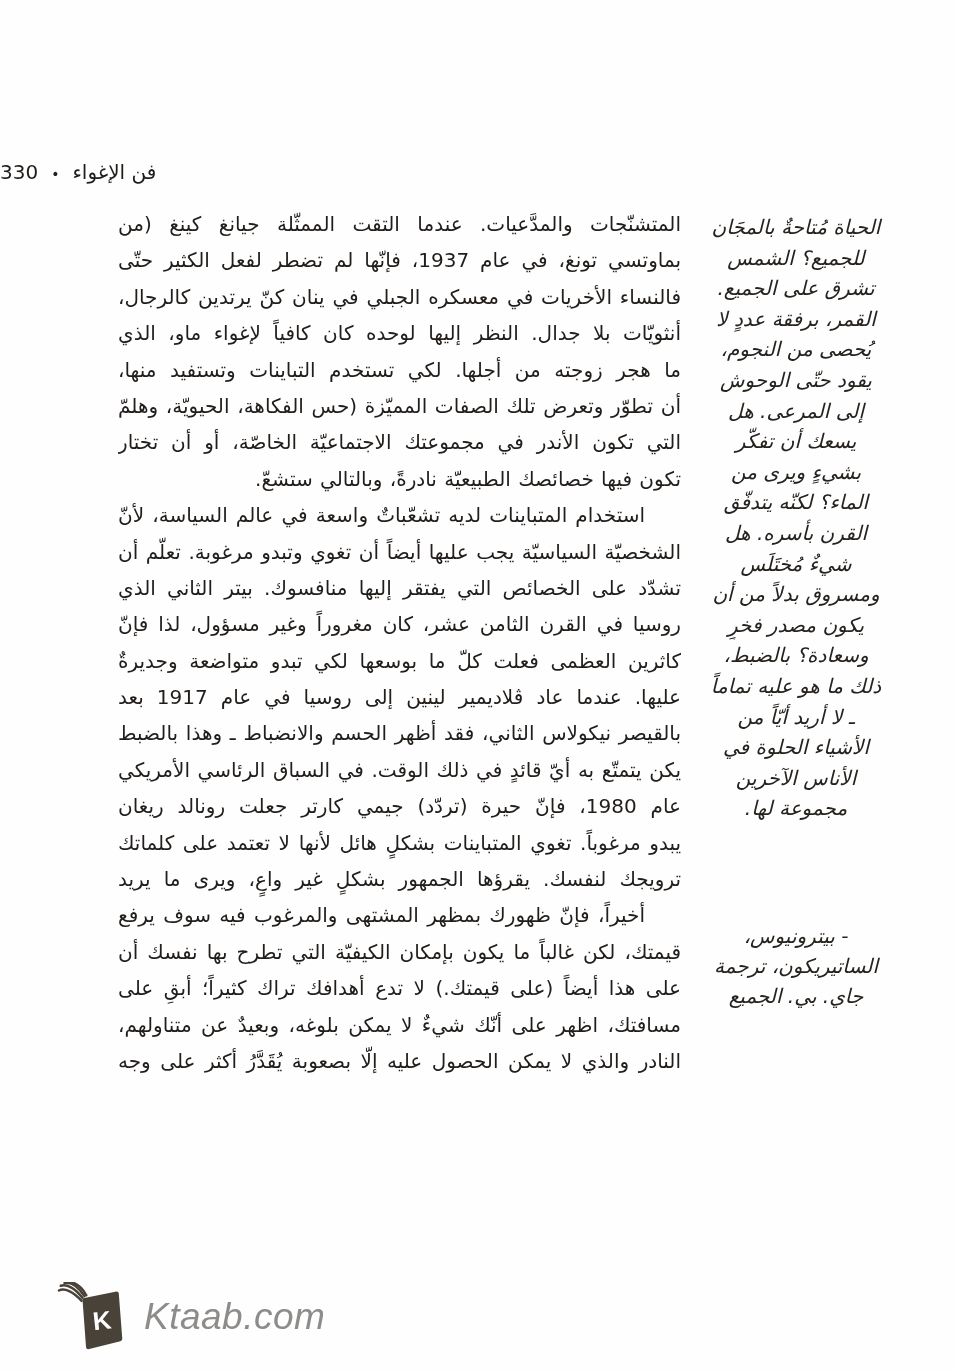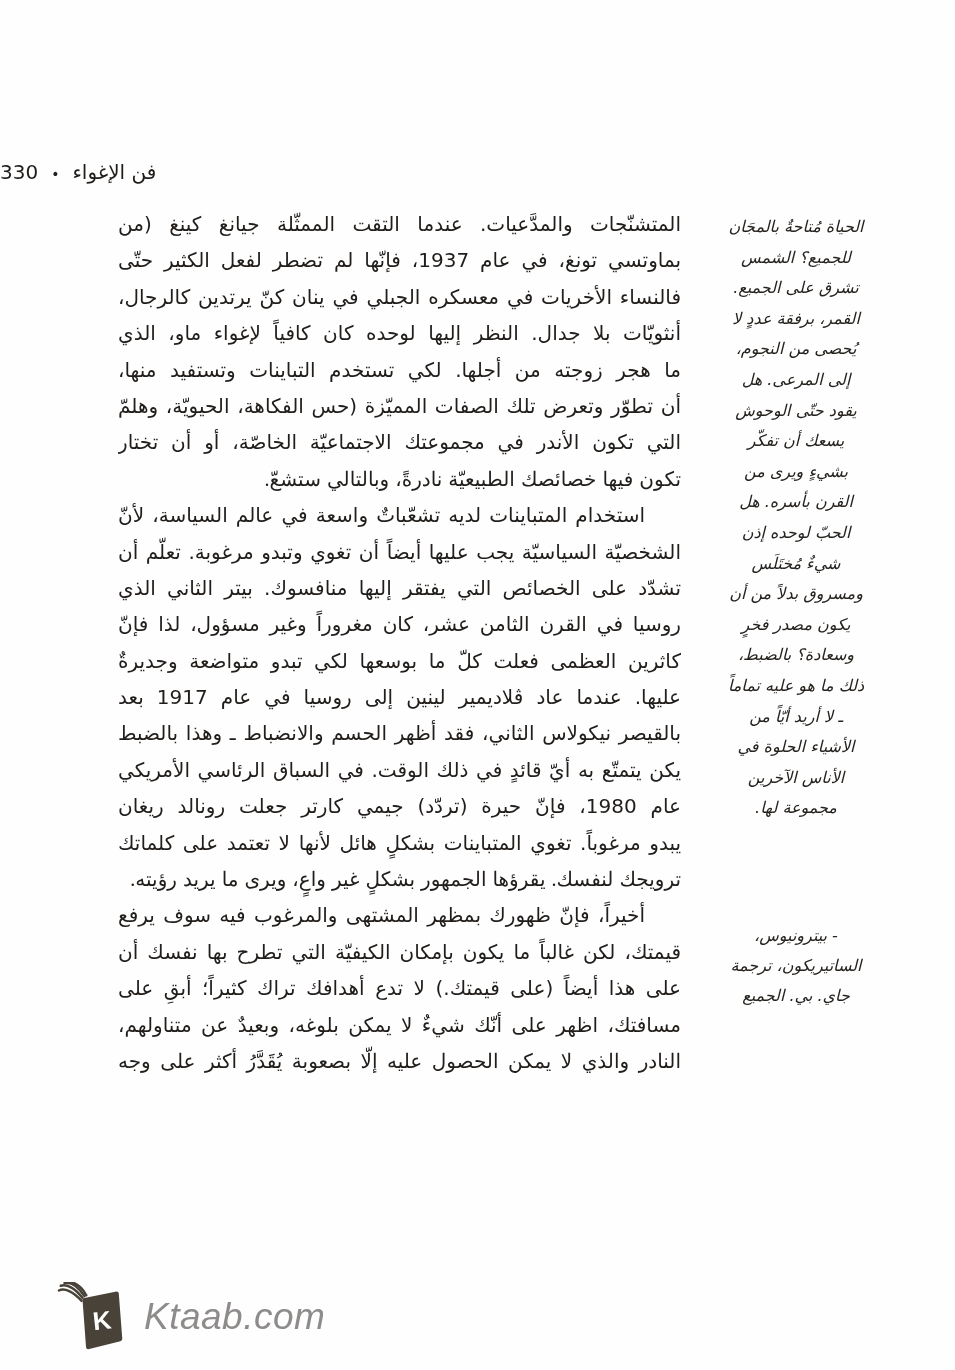--- a/index.html
+++ b/index.html
@@ -18,33 +18,33 @@
   
   .body-col{
     position:absolute;top:206px;left:118px;width:563px;
     direction:rtl;font-size:20px;line-height:36.4px;
   }
   .body-col .line{
     height:36.4px;overflow:hidden;
     text-align:justify;text-align-last:justify;
     word-spacing:1px;
   }
-  .para .line:last-child{text-align-last:right;font-family:Liberation Serif, serif;}
+  .para .line:last-child{text-align-last:right;}
   .para.indent-first .line:first-child{padding-right:36px;}
   
   .margin-col{
     position:absolute;top:212px;left:698px;width:196px;
     direction:rtl;text-align:center;
-    font-size:16px;font-style:italic;color:#26221e;
+    font-size:20px;font-style:italic;color:#26221e;
   }
   .margin-col .line{height:30.6px;line-height:30.6px;overflow:hidden;}
   .attribution{
     position:absolute;top:921px;left:698px;width:196px;
     direction:rtl;text-align:center;
-    font-size:16px;font-style:italic;color:#26221e;
+    font-size:20px;font-style:italic;color:#26221e;
   }
   .attribution .line{height:30px;line-height:30px;overflow:hidden;}
   
   .footer-logo{
     position:absolute;left:56px;top:1282px;
     display:flex;align-items:center;gap:16px;
   }
   .logo-icon{width:72px;height:70px;display:block;}
   .logo-text{
     font-family:"Liberation Sans","DejaVu Sans",sans-serif;
@@ -92,26 +92,26 @@
       <div class="line">النادر والذي لا يمكن الحصول عليه إلّا بصعوبة يُقَدَّرُ أكثر على وجه العموم.</div>
     </div>
 </div>
 
 <div class="margin-col">
     <div class="line">الحياة مُتاحةٌ بالمجَان</div>
     <div class="line">للجميع؟ الشمس</div>
     <div class="line">تشرق على الجميع.</div>
     <div class="line">القمر، برفقة عددٍ لا</div>
     <div class="line">يُحصى من النجوم،</div>
+    <div class="line">يقود حتّى الوحوش</div>
     <div class="line">إلى المرعى. هل</div>
-    <div class="line">يقود حتّى الوحوش</div>
     <div class="line">يسعك أن تفكّر</div>
     <div class="line">بشيءٍ ويرى من</div>
+    <div class="line">الماء؟ لكنّه يتدفّق</div>
     <div class="line">القرن بأسره. هل</div>
-    <div class="line">الحبّ لوحده إذن</div>
     <div class="line">شيءٌ مُختَلَس</div>
     <div class="line">ومسروق بدلاً من أن</div>
     <div class="line">يكون مصدر فخرٍ</div>
     <div class="line">وسعادة؟ بالضبط،</div>
     <div class="line">ذلك ما هو عليه تماماً</div>
     <div class="line">ـ لا أريد أيّاً من</div>
     <div class="line">الأشياء الحلوة في</div>
     <div class="line">الأناس الآخرين</div>
     <div class="line">مجموعة لها.</div>
   </div>

